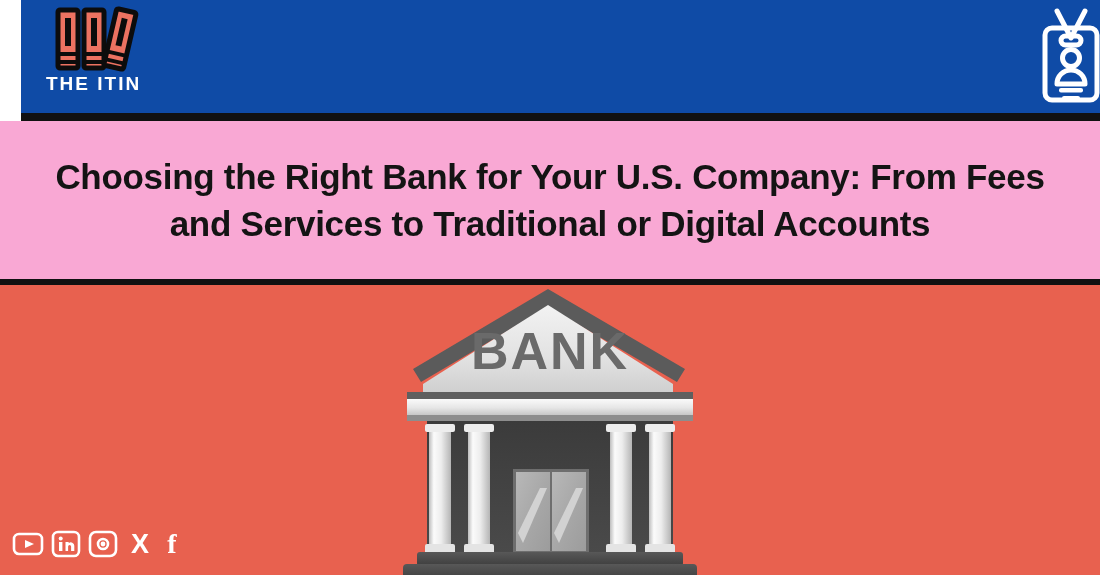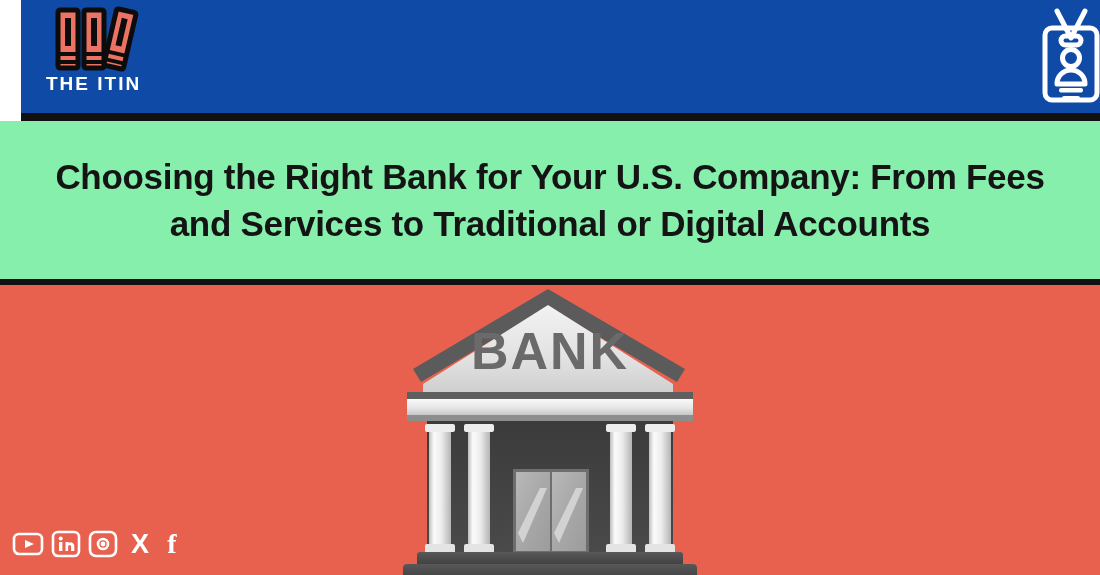--- a/index.html
+++ b/index.html
@@ -36,21 +36,21 @@
   }
 
   
   .badge-icon {
     position:absolute; right:14px; top:6px; width:72px; height:100px;
   }
 
   
   .title-band {
     position:absolute; left:0; top:121px; width:1100px; height:160px;
-    background:#86efac;
+    background:#f9a8d4;
     display:flex; align-items:center; justify-content:center;
   }
   .title {
     width:1045px; text-align:center;
     color:#141414;
     font-family:"Liberation Sans", sans-serif;
     font-size:35px; font-weight:700; line-height:1.33;
     letter-spacing:-0.3px;
   }
   .band-rule {

